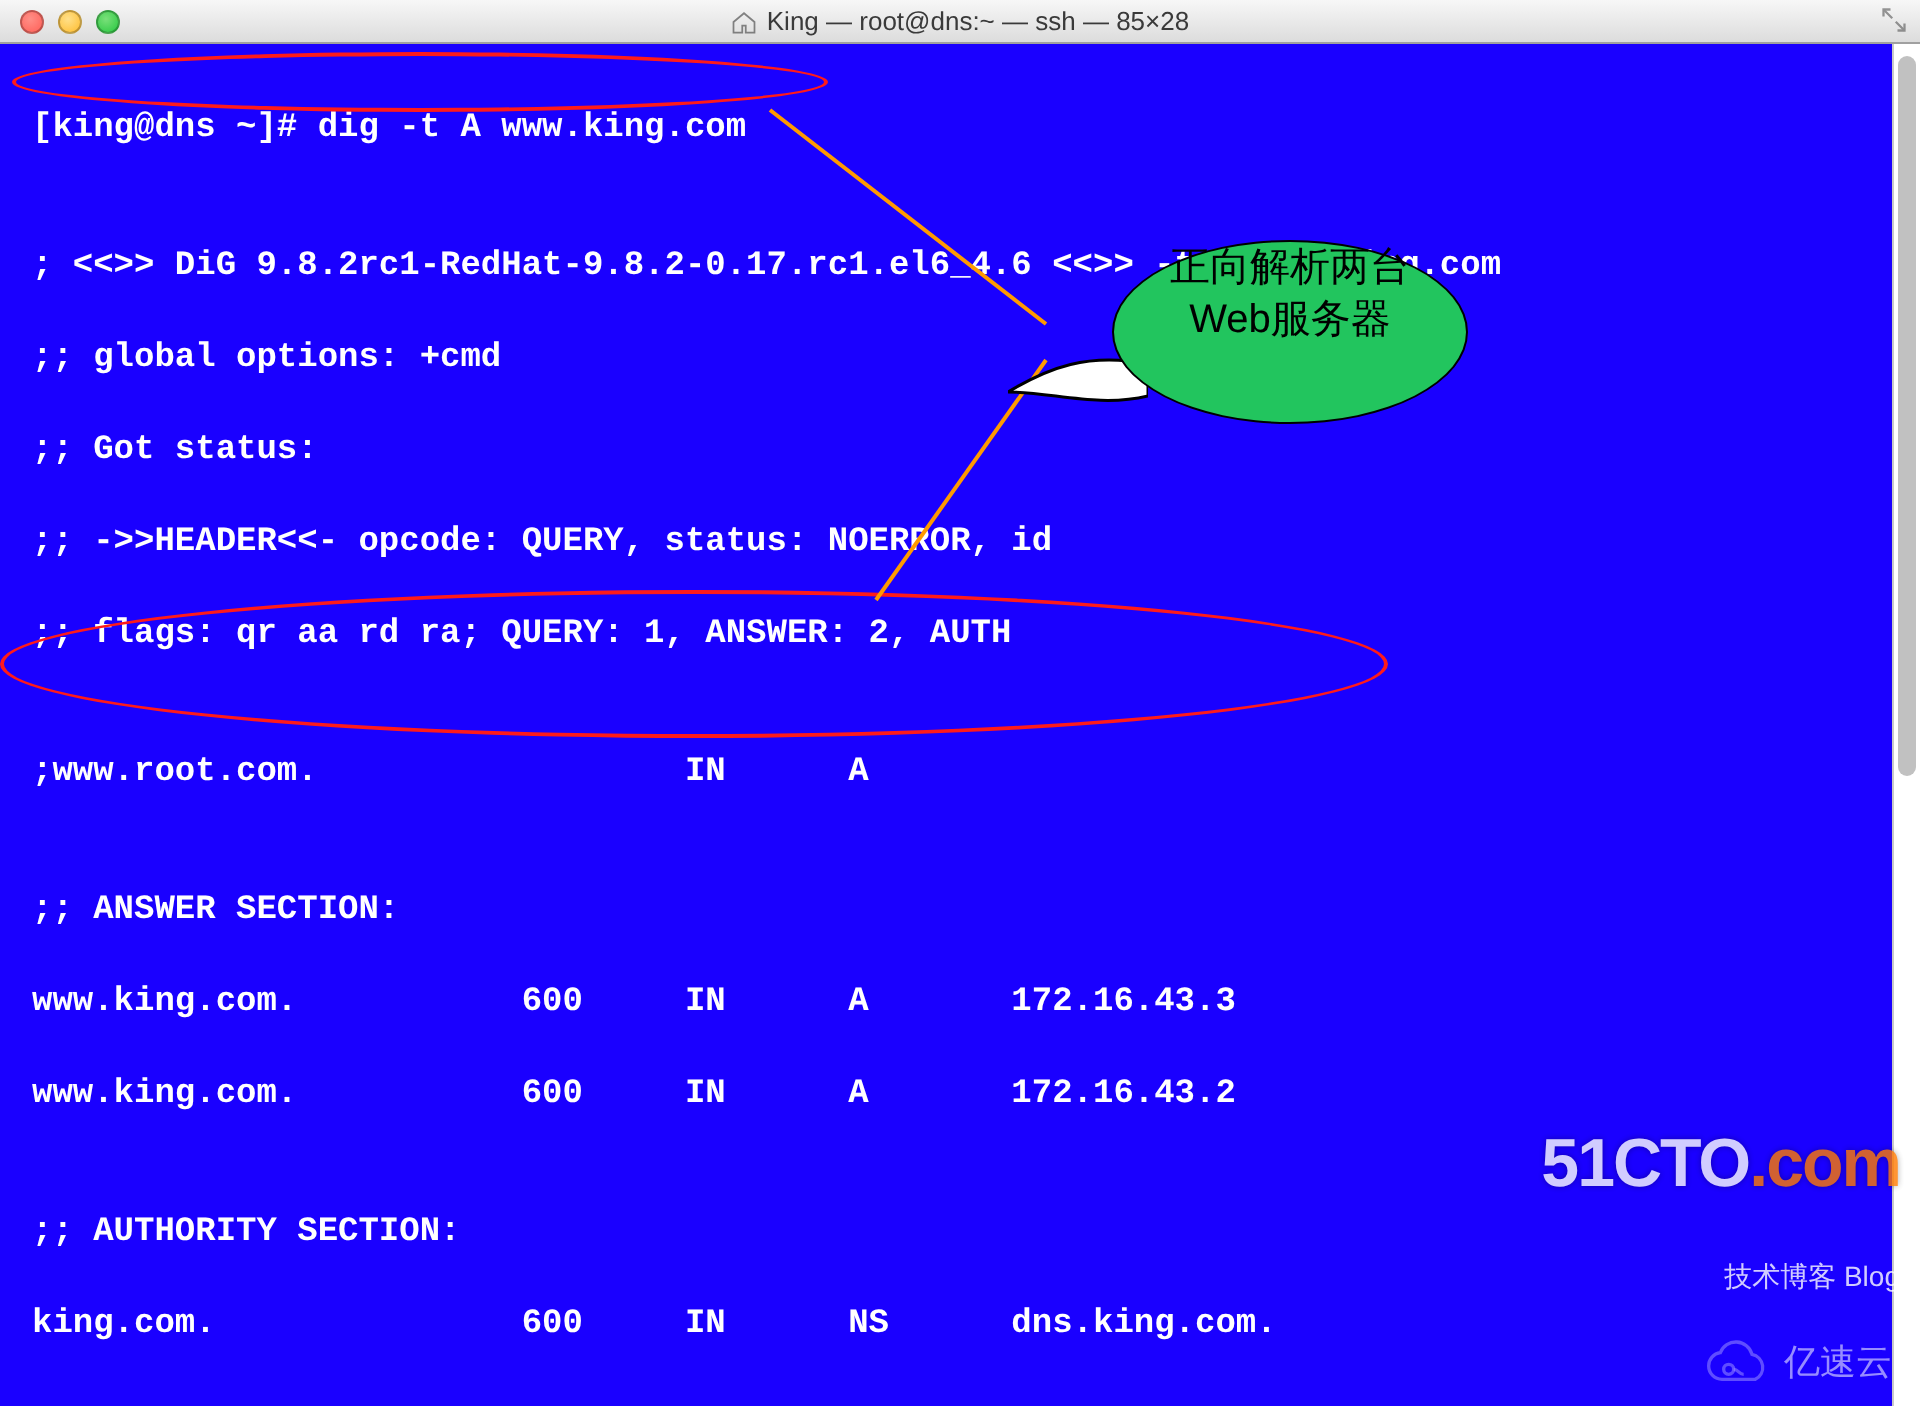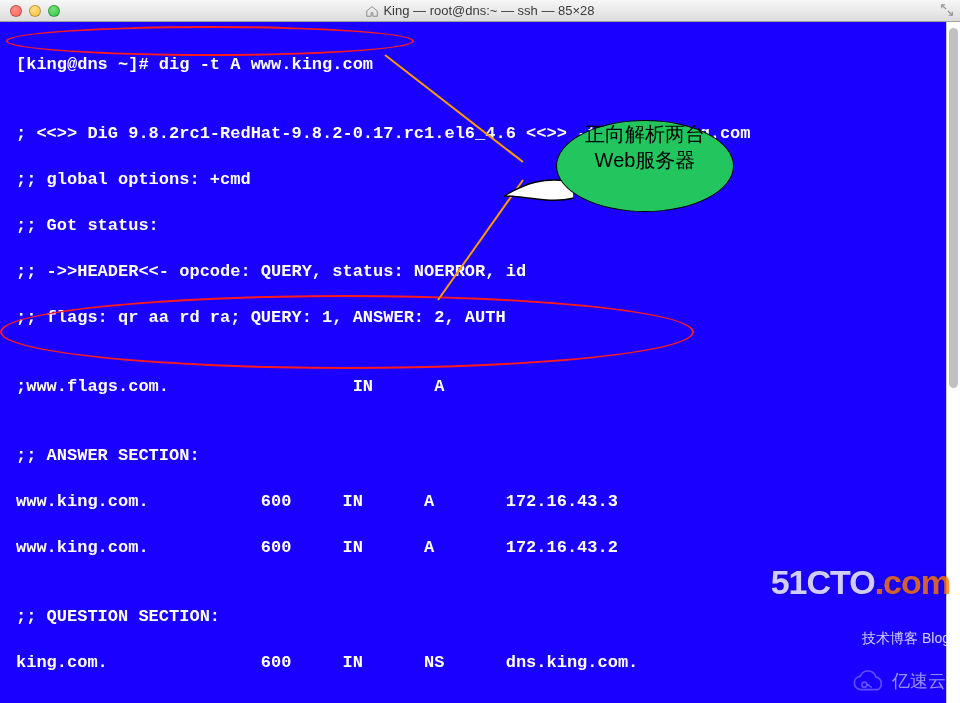--- a/index.html
+++ b/index.html
@@ -150,27 +150,27 @@
 
 <div class="terminal">
 <span class="line"><span>[king@dns ~]# </span><span>dig -t A www.king.com</span></span>
 <span class="line"></span>
 <span class="line">; &lt;&lt;&gt;&gt; DiG 9.8.2rc1-RedHat-9.8.2-0.17.rc1.el6_4.6 &lt;&lt;&gt;&gt; -t A www.king.com</span>
 <span class="line">;; global options: +cmd</span>
 <span class="line">;; Got status:</span>
 <span class="line">;; -&gt;&gt;HEADER&lt;&lt;- opcode: QUERY, status: NOERROR, id</span>
 <span class="line">;; flags: qr aa rd ra; QUERY: 1, ANSWER: 2, AUTH</span>
 <span class="line"></span>
-<span class="line">;www.flags.com.                  IN      A</span>
+<span class="line">;www.root.com.                  IN      A</span>
 <span class="line"></span>
 <span class="line">;; ANSWER SECTION:</span>
 <span class="line">www.king.com.           600     IN      A       172.16.43.3</span>
 <span class="line">www.king.com.           600     IN      A       172.16.43.2</span>
 <span class="line"></span>
-<span class="line">;; QUESTION SECTION:</span>
+<span class="line">;; AUTHORITY SECTION:</span>
 <span class="line">king.com.               600     IN      NS      dns.king.com.</span>
 <span class="line"></span>
 
 
 <span class="line"></span>
 
 
 
 
 <span class="line"></span>

